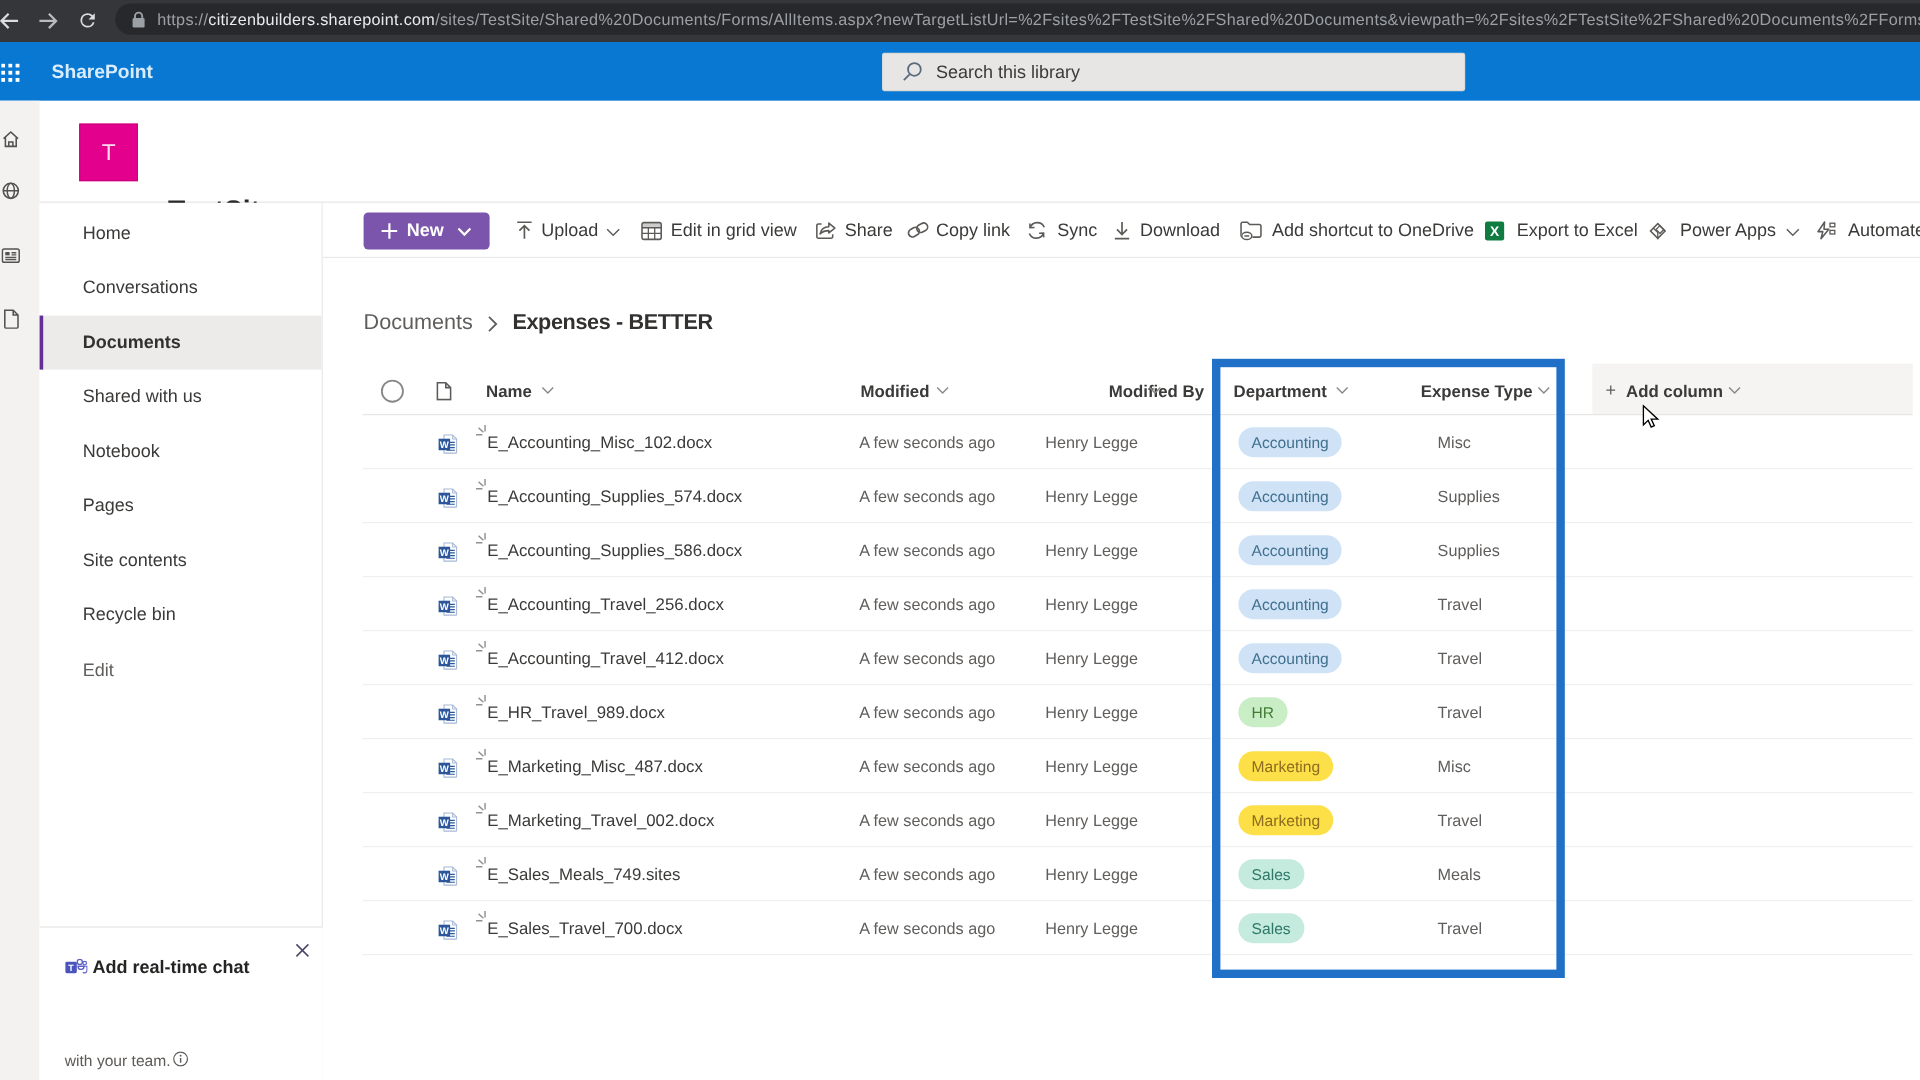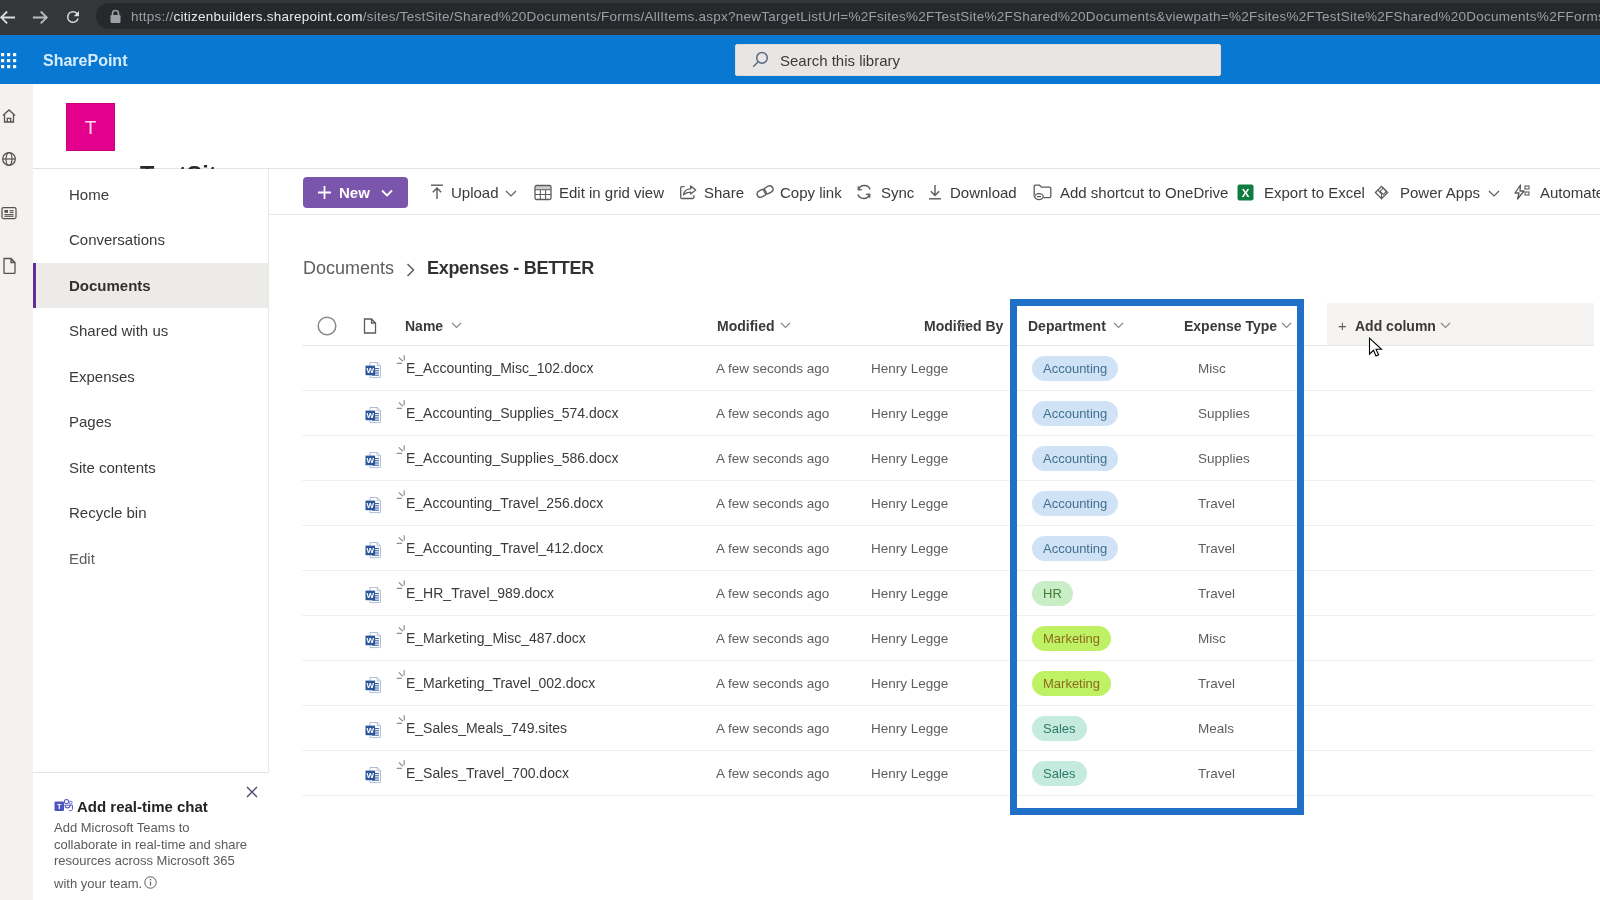--- a/index.html
+++ b/index.html
@@ -49,21 +49,21 @@
   .hdr { position:absolute; top:318px; font-size:14px; font-weight:600; color:#3b3a39; }
   #addcol { left:1327px; top:303px; width:267px; height:43px; background:#f5f4f3; }
   .row { position:absolute; left:302px; width:1292px; height:45px; border-bottom:1px solid #f1f0ee; }
   .fname { position:absolute; left:104px; top:14px; font-size:14px; color:#3b3a39; }
   .fmod { position:absolute; left:414px; top:15px; font-size:13.5px; color:#605e5c; }
   .fby  { position:absolute; left:569px; top:15px; font-size:13.5px; color:#605e5c; }
   .fexp { position:absolute; left:896px; top:15px; font-size:13.5px; color:#605e5c; }
   .pill { position:absolute; left:730px; top:10px; height:25px; border-radius:13px; font-size:13px; line-height:25px; padding:0 11px; }
   .p-acct { background:#d0e3f6; color:#41708f; }
   .p-hr   { background:#c9edc5; color:#417c35; }
-  .p-mkt  { background:#bef264; color:#8d6b1f; }
+  .p-mkt  { background:#fde047; color:#8d6b1f; }
   .p-sales{ background:#c4ebdd; color:#2f7868; }
   .wicon { position:absolute; left:63px; top:15px; }
   .spark { position:absolute; left:94px; top:6px; }
 
   
   #bluebox { left:1010px; top:299px; width:294px; height:516px; border:7px solid #1f70c6; }
 </style>
 </head>
 <body>
 
@@ -136,41 +136,40 @@
       <path d="M2 1.5h7l4 4V15.5a1 1 0 0 1-1 1H3a1 1 0 0 1-1-1z M9 1.5v4h4" fill="none" stroke="#55534f" stroke-width="1.3"></path>
     </svg>
 </div>
 
 <div id="nav" class="abs">
   <div id="navsel"></div>
   <div class="navitem" style="top:17px">Home</div>
   <div class="navitem" style="top:62px">Conversations</div>
   <div class="navitem" style="top:108px;font-weight:600;color:#323130">Documents</div>
   <div class="navitem" style="top:153px">Shared with us</div>
-  <div class="navitem" style="top:199px">Expenses</div>
+  <div class="navitem" style="top:199px">Notebook</div>
   <div class="navitem" style="top:244px">Pages</div>
   <div class="navitem" style="top:290px">Site contents</div>
   <div class="navitem" style="top:335px">Recycle bin</div>
   <div class="navitem" style="top:381px;color:#605e5c">Edit</div>
 </div>
 
 <div id="callout" class="abs">
   <svg class="abs" style="left:213px;top:13px" width="12" height="12" viewBox="0 0 12 12">
       <path d="M1 1l10 10M11 1L1 11" stroke="#494867" stroke-width="1.3"></path>
     </svg>
   <svg class="abs" style="left:21px;top:26px" width="19" height="15" viewBox="0 0 19 15">
     <circle cx="12.5" cy="2.6" r="2.1" fill="none" stroke="#5b5fc7" stroke-width="1.1"></circle>
     <circle cx="16.6" cy="3.6" r="1.5" fill="none" stroke="#5b5fc7" stroke-width="1"></circle>
     <path d="M10.5 6.2h5.5a2.5 2.5 0 0 1-5 .3" fill="none" stroke="#5b5fc7" stroke-width="1.1"></path>
     <path d="M15.5 6.2h3v3.6a2 2 0 0 1-3.4 1.4" fill="none" stroke="#5b5fc7" stroke-width="1"></path>
     <rect x="0.5" y="2.5" width="9.5" height="9.5" rx="1.2" fill="#4b53bc"></rect>
     <text x="5.2" y="9.8" font-size="7.5" font-weight="bold" fill="#fff" text-anchor="middle" font-family="Liberation Sans">T</text>
   </svg>
   <div class="abs" style="left:44px;top:25px;font-size:15px;font-weight:bold;color:#252423">Add real-time chat</div>
-  <div class="abs" style="left:21px;top:47px;font-size:13px;color:#5d5b58;line-height:16.5px">Add Microsoft Teams to<br>collaborate in real-time and share<br>resources across Microsoft 365</div>
   <div class="abs" style="left:21px;top:103px;font-size:13px;color:#5d5b58">with your team.</div>
   <svg class="abs" style="left:111px;top:103px" width="13" height="13" viewBox="0 0 13 13">
       <circle cx="6.5" cy="6.5" r="5.7" fill="none" stroke="#5d5b58" stroke-width="1"></circle>
       <line x1="6.5" y1="5.6" x2="6.5" y2="9.6" stroke="#5d5b58" stroke-width="1.2"></line>
       <circle cx="6.5" cy="3.7" r="0.8" fill="#5d5b58"></circle>
     </svg>
 </div>
 
 <div id="cmdbar" class="abs"></div>
 <div id="newbtn" class="abs">

